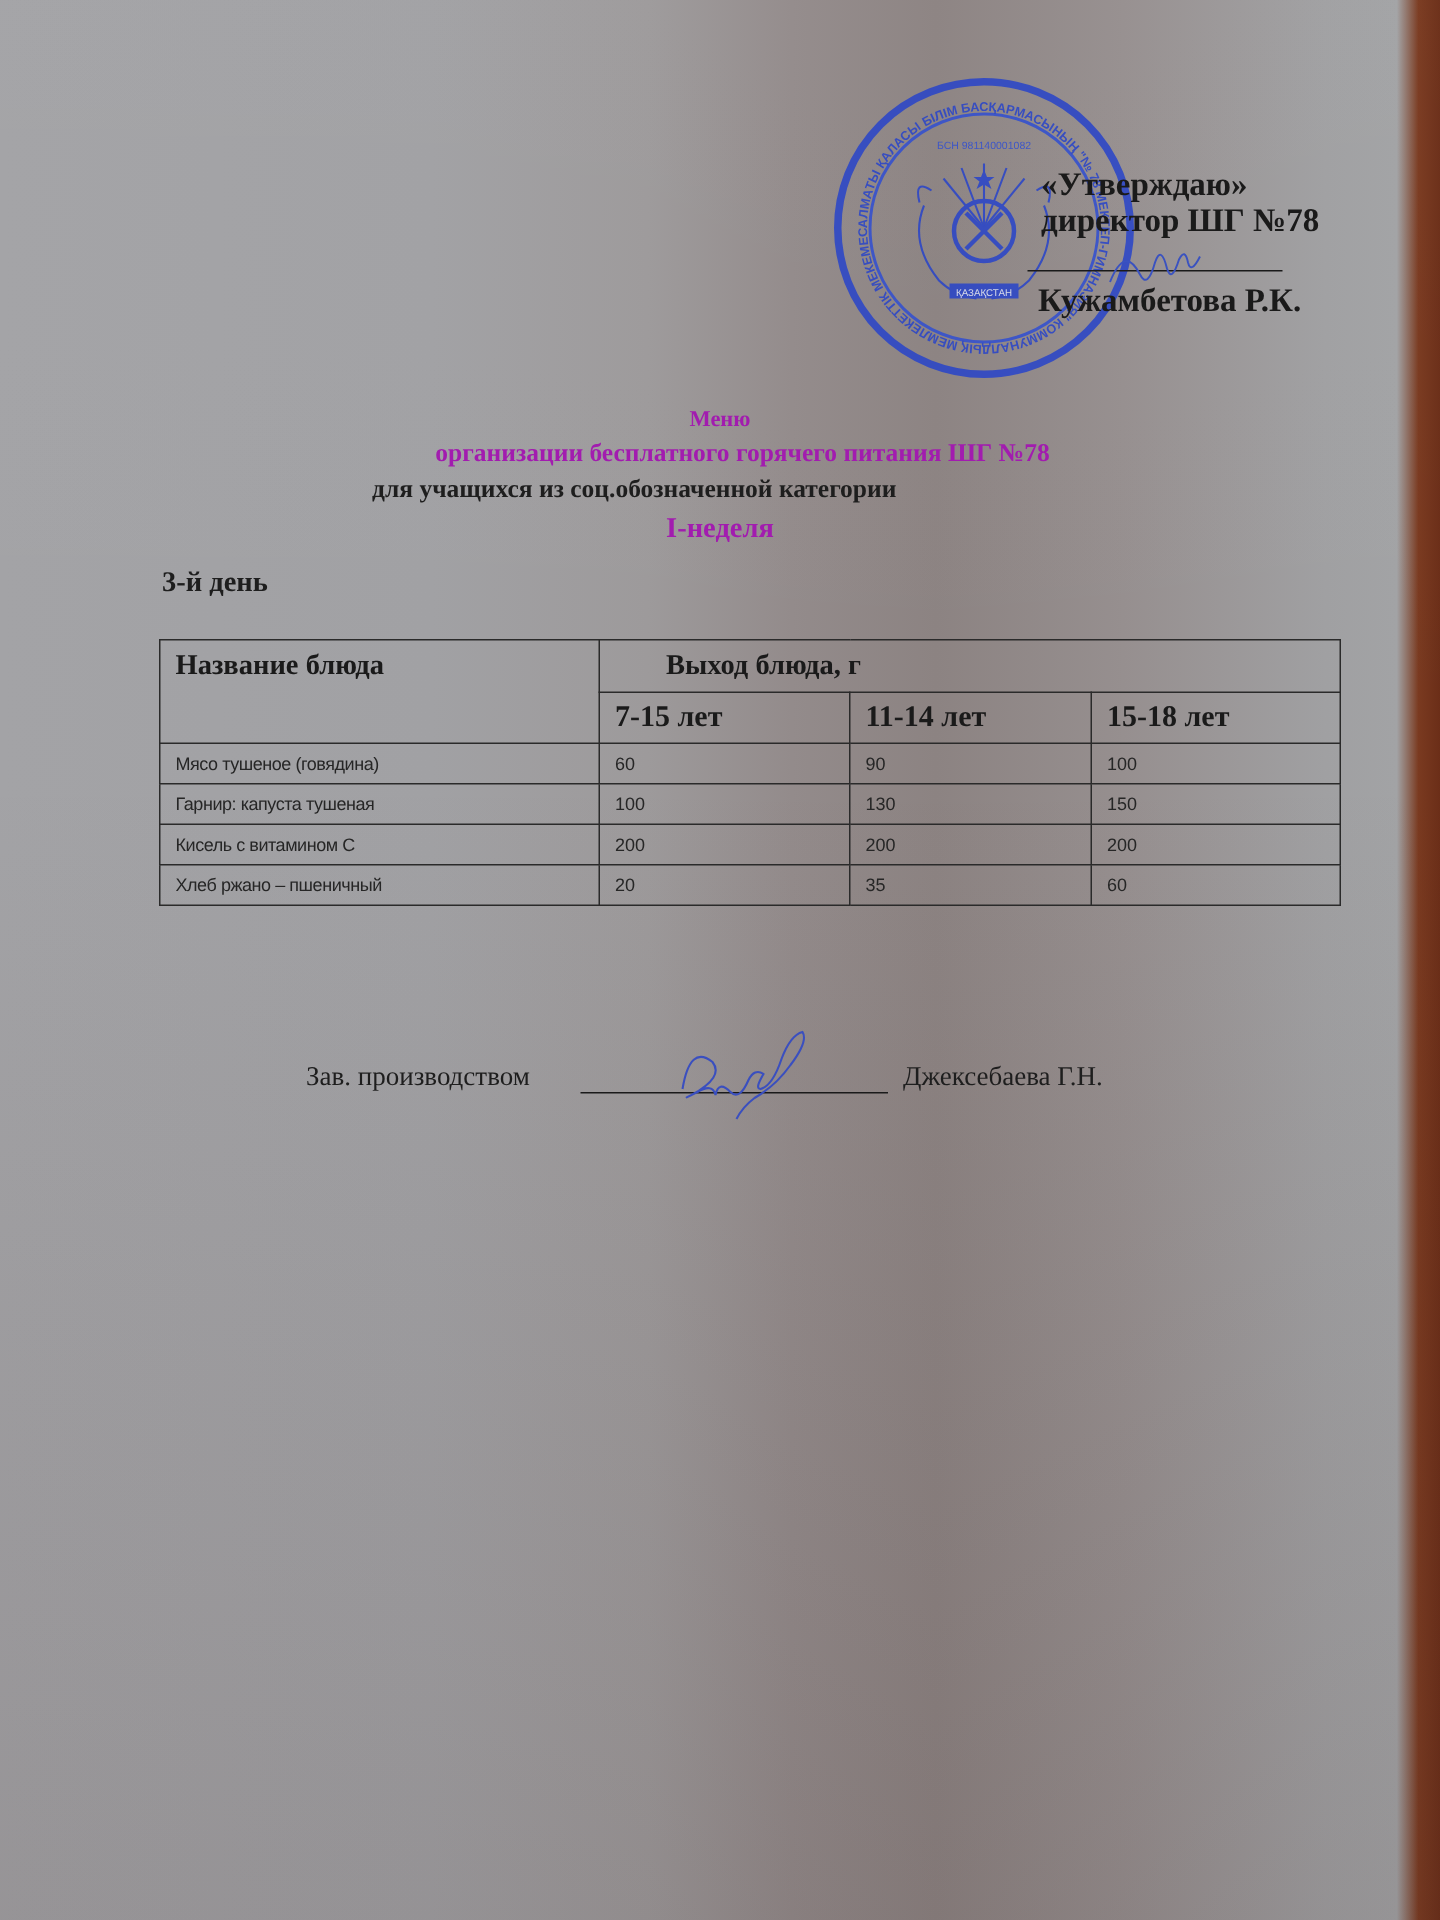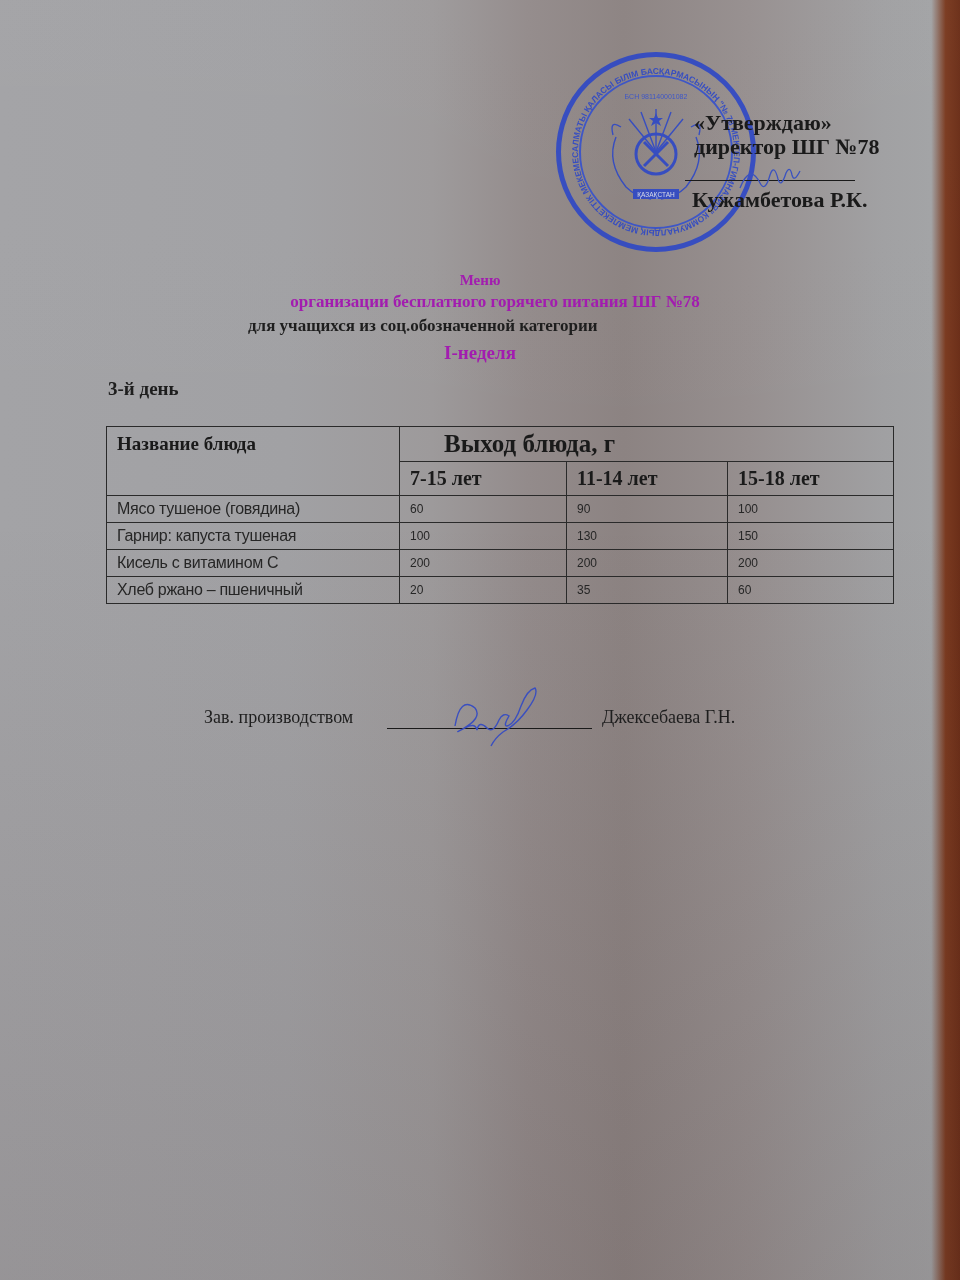--- a/index.html
+++ b/index.html
@@ -27,23 +27,23 @@
   }
   .stamp-svg { position:absolute; left:0; top:0; }
   .approve { font-weight:bold; font-size:22px; color:#1a1a1a; }
   .sig-line { border-top:1.5px solid #1a1a1a; }
   .title { font-weight:bold; text-align:center; color:#a21caf; }
   .tbl {
     position:absolute; left:106px; top:426px; width:788px;
     border-collapse:collapse; font-size:17px;
   }
   .tbl td { border:1.2px solid #2a2a2a; padding:0 0 0 10px; height:26px; vertical-align:middle; color:#262626; }
-  .tbl .hd { font-weight:bold; font-size:25px; height:34px; color:#1a1a1a; }
+  .tbl .hd { font-weight:bold; font-size:19px; height:34px; color:#1a1a1a; }
   .tbl .hdsub { font-weight:bold; font-size:20px; height:33px; color:#1a1a1a; }
-  .tbl td.name { width:282px; font-family:"Liberation Sans", sans-serif; font-size:16px; letter-spacing:-0.3px; }
+  .tbl td.name { width:282px; font-family:"Liberation Sans", sans-serif; font-size:12px; letter-spacing:-0.3px; }
   .tbl td.num { font-family:"Liberation Sans", sans-serif; font-size:12px; }
   .footer-label { font-weight:normal; font-size:18px; }
 </style>
 </head>
 <body>
 
 <div class="shade"></div>
 
 <div class="abs stamp">
   <div class="stamp-inner"></div>

